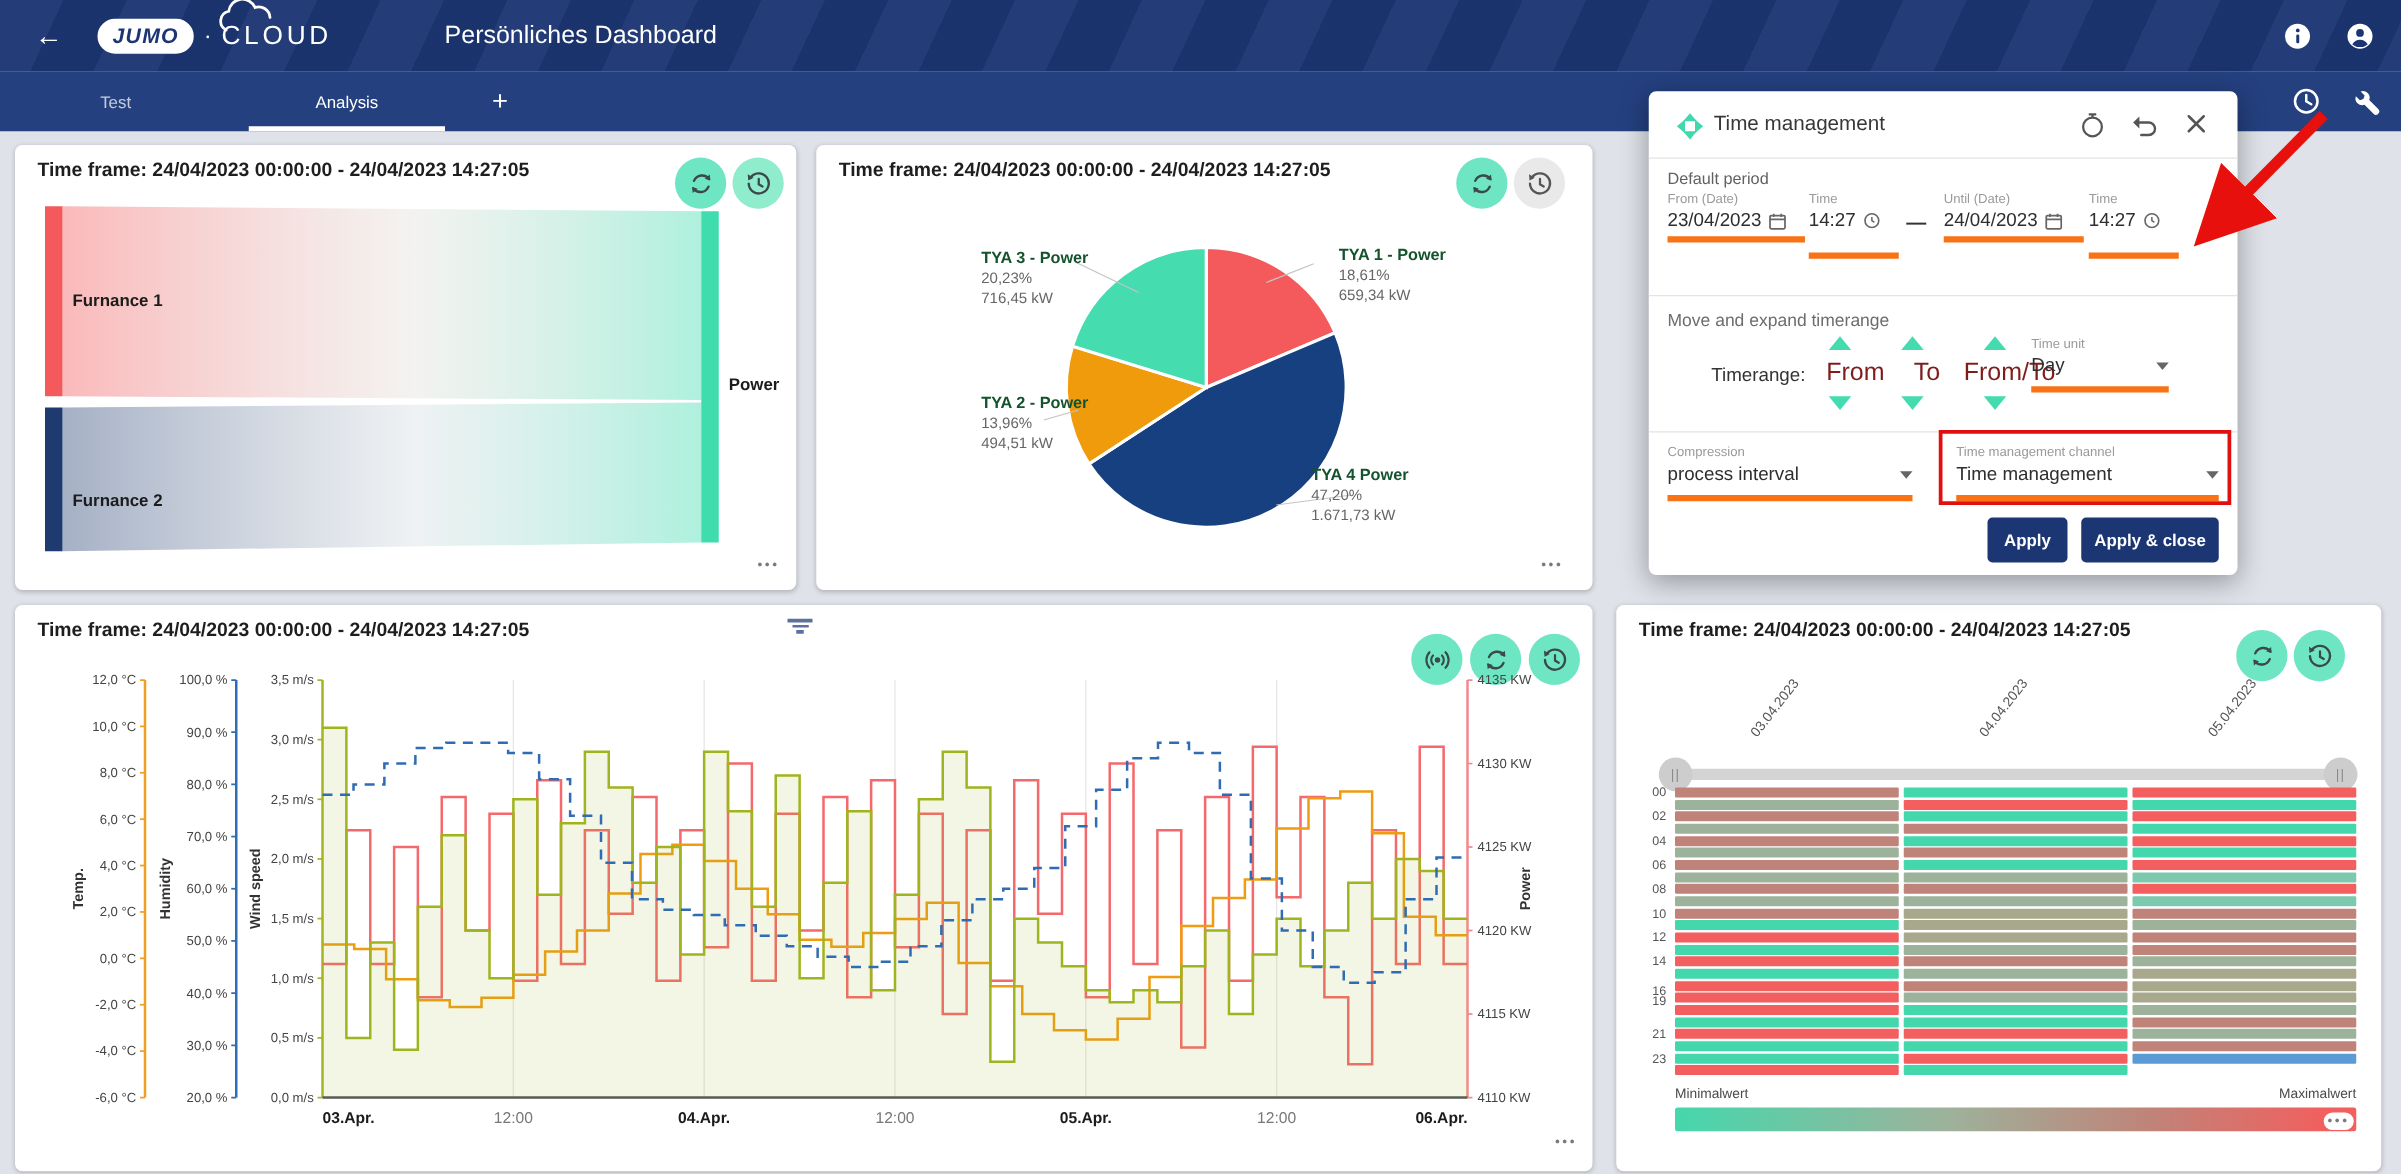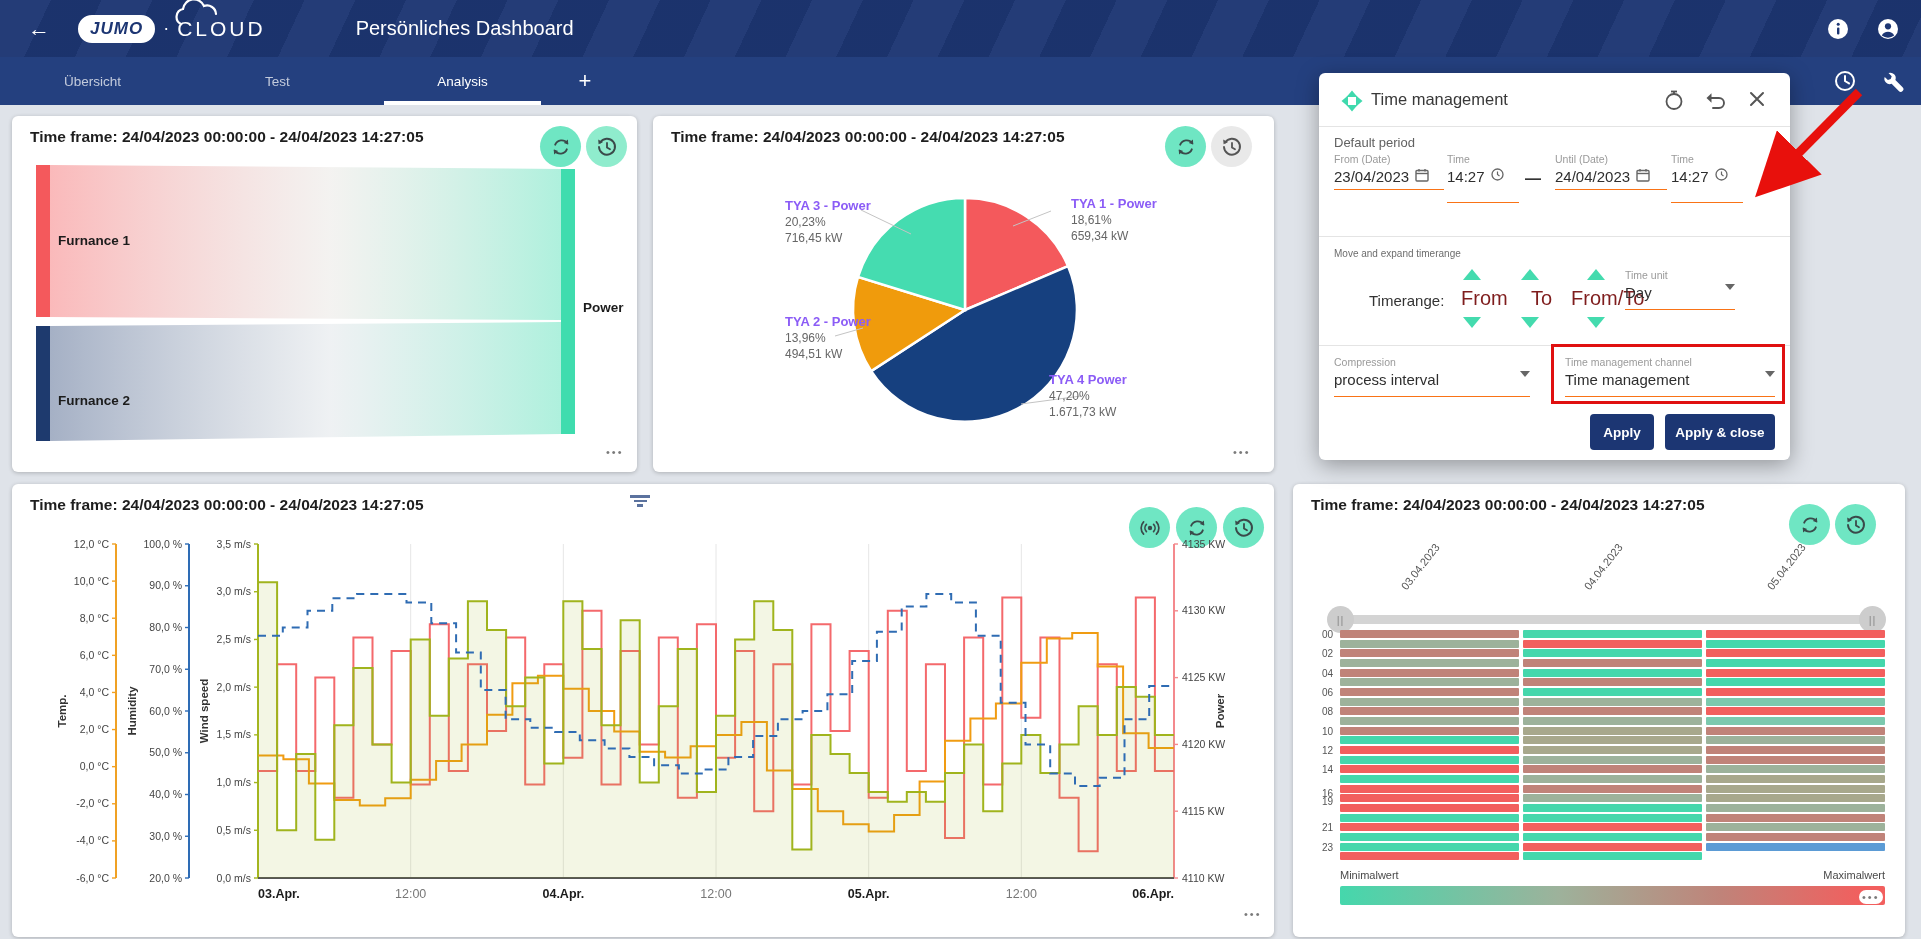--- a/index.html
+++ b/index.html
@@ -37,45 +37,45 @@
   #panel-sankey  { left:12px;   top:116px; width:625px;  height:356px; }
   #panel-pie     { left:653px;  top:116px; width:621px;  height:356px; }
   #panel-chart   { left:12px;   top:484px; width:1262px; height:453px; }
   #panel-heatmap { left:1293px; top:484px; width:612px;  height:453px; }
   .cbtn { position:absolute; width:41px; height:41px; border-radius:50%; background:#6fe6c3;
     display:flex; align-items:center; justify-content:center; cursor:pointer; }
   .cbtn.gray { background:#e9e9e9; }
   .more { position:absolute; color:#7a7a7a; font-size:11px; letter-spacing:2px; cursor:pointer; }
   
   .pie-label { position:absolute; font-size:12px; color:#666; line-height:16px; }
-  .pie-label .nm { font-size:13px; font-weight:bold; color:#8b5cf6; }
+  .pie-label .nm { font-size:13px; font-weight:bold; color:#14532d; }
   
   .hm-date { position:absolute; font-size:11px; color:#555; transform:rotate(-52deg); transform-origin:left bottom; white-space:nowrap; }
   .hm-track { position:absolute; left:47px; top:131px; width:545px; height:9px; background:#d4d4d4; border-radius:5px; }
   .hm-handle { position:absolute; width:27px; height:27px; border-radius:50%; background:#cdcdcd; top:122px;
     display:flex; align-items:center; justify-content:center; color:#8a8a8a; font-size:11px; letter-spacing:1px; cursor:grab; }
   .hm-legend-lbl { position:absolute; font-size:11px; color:#4a4a4a; top:385px; }
   .hm-grad { position:absolute; left:47px; top:402px; width:545px; height:19px; border-radius:2px; }
   .hm-rowlabel { position:absolute; font-size:10px; color:#555; width:20px; text-align:right; }
   .hm-cell { position:absolute; border-radius:1px; }
   
   .filter-icon { position:absolute; left:618px; top:9px; width:20px; cursor:pointer; }
   .filter-icon div { background:#5b729e; height:2.5px; margin:2px auto; }
   
   .dialog { position:absolute; left:1319px; top:73px; width:471px; height:387px; background:#fff; border-radius:6px;
     box-shadow:0 5px 22px rgba(0,0,0,0.35); z-index:50; }
   .dlg-header { position:absolute; left:0; top:0; width:100%; height:54px; border-bottom:1px solid #e4e4e4; }
   .dlg-title { position:absolute; left:52px; top:17px; font-size:16.5px; color:#383838; }
   .dlg-move-icon { position:absolute; left:22px; top:17px; }
   .dlg-hicon { position:absolute; top:16px; cursor:pointer; }
   .dlg-divider { position:absolute; left:0; width:100%; height:1px; background:#e4e4e4; }
-  .dlg-section { position:absolute; font-size:10px; color:#6d6d6d; }
+  .dlg-section { position:absolute; font-size:14px; color:#6d6d6d; }
   .fld { position:absolute; }
   .fld .lb { font-size:10.5px; color:#9a9a9a; margin-bottom:3px; }
-  .fld .vrow { display:flex; align-items:flex-start; gap:6px; border-bottom:1px solid #f97316; padding-bottom:4px; }
+  .fld .vrow { display:flex; align-items:center; gap:6px; border-bottom:5px solid #f97316; padding-bottom:4px; }
   .fld .vv { font-size:15px; color:#2e2e2e; }
   .fld.low .vrow { padding-bottom:17px; }
   .dash { position:absolute; font-size:16px; font-weight:bold; color:#333; }
   .tr-label { position:absolute; font-size:15px; color:#333; }
   .tri-col { position:absolute; display:flex; flex-direction:column; align-items:center; gap:7px; cursor:pointer; }
   .tri-up { width:0; height:0; border-left:9px solid transparent; border-right:9px solid transparent; border-bottom:11px solid #44dbae; cursor:pointer; }
   .tri-dn { width:0; height:0; border-left:9px solid transparent; border-right:9px solid transparent; border-top:11px solid #44dbae; cursor:pointer; }
   .tri-col .tl { font-size:20px; color:#7f1d1d;margin-left:24px; }
   .sel-arrow { width:0; height:0; border-left:5px solid transparent; border-right:5px solid transparent; border-top:6px solid #666; margin-left:auto; }
   .red-box { position:absolute; left:232px; top:271px; width:234px; height:60px; border:3px solid #e01010; }
@@ -108,21 +108,20 @@
     </svg>
     <svg class="icon" width="22" height="22" viewBox="0 0 22 22">
       <circle cx="11" cy="11" r="10" fill="#fff"></circle>
       <circle cx="11" cy="8.3" r="3.1" fill="#1d3673"></circle>
       <path d="M4.8 17.5 a7 7 0 0 1 12.4 0 a10 10 0 0 1 -12.4 0" fill="#1d3673"></path>
     </svg>
   </div>
 </div>
 
 <div class="tabbar">
-  <div class="tab">Übersicht</div>
   <div class="tab">Test</div>
   <div class="tab active">Analysis</div>
   <div class="tab-add">+</div>
   <div class="tabbar-icons">
     <svg class="icon" width="24" height="24" viewBox="0 0 24 24">
       <circle cx="12" cy="12" r="9" fill="none" stroke="#fff" stroke-width="2"></circle>
       <path d="M12 7 v5 l4 2.4" fill="none" stroke="#fff" stroke-width="2" stroke-linecap="round"></path>
     </svg>
     <svg class="icon" width="24" height="24" viewBox="0 0 24 24">
       <path d="M21.6 18.2 l-7.2-7.2 a5.4 5.4 0 0 0-6.9-6.9 l3.2 3.2 -1 2.8 -2.8 1 -3.2-3.2 a5.4 5.4 0 0 0 6.9 6.9 l7.2 7.2 a2.4 2.4 0 0 0 3.8-3.8z" fill="#fff"></path>

